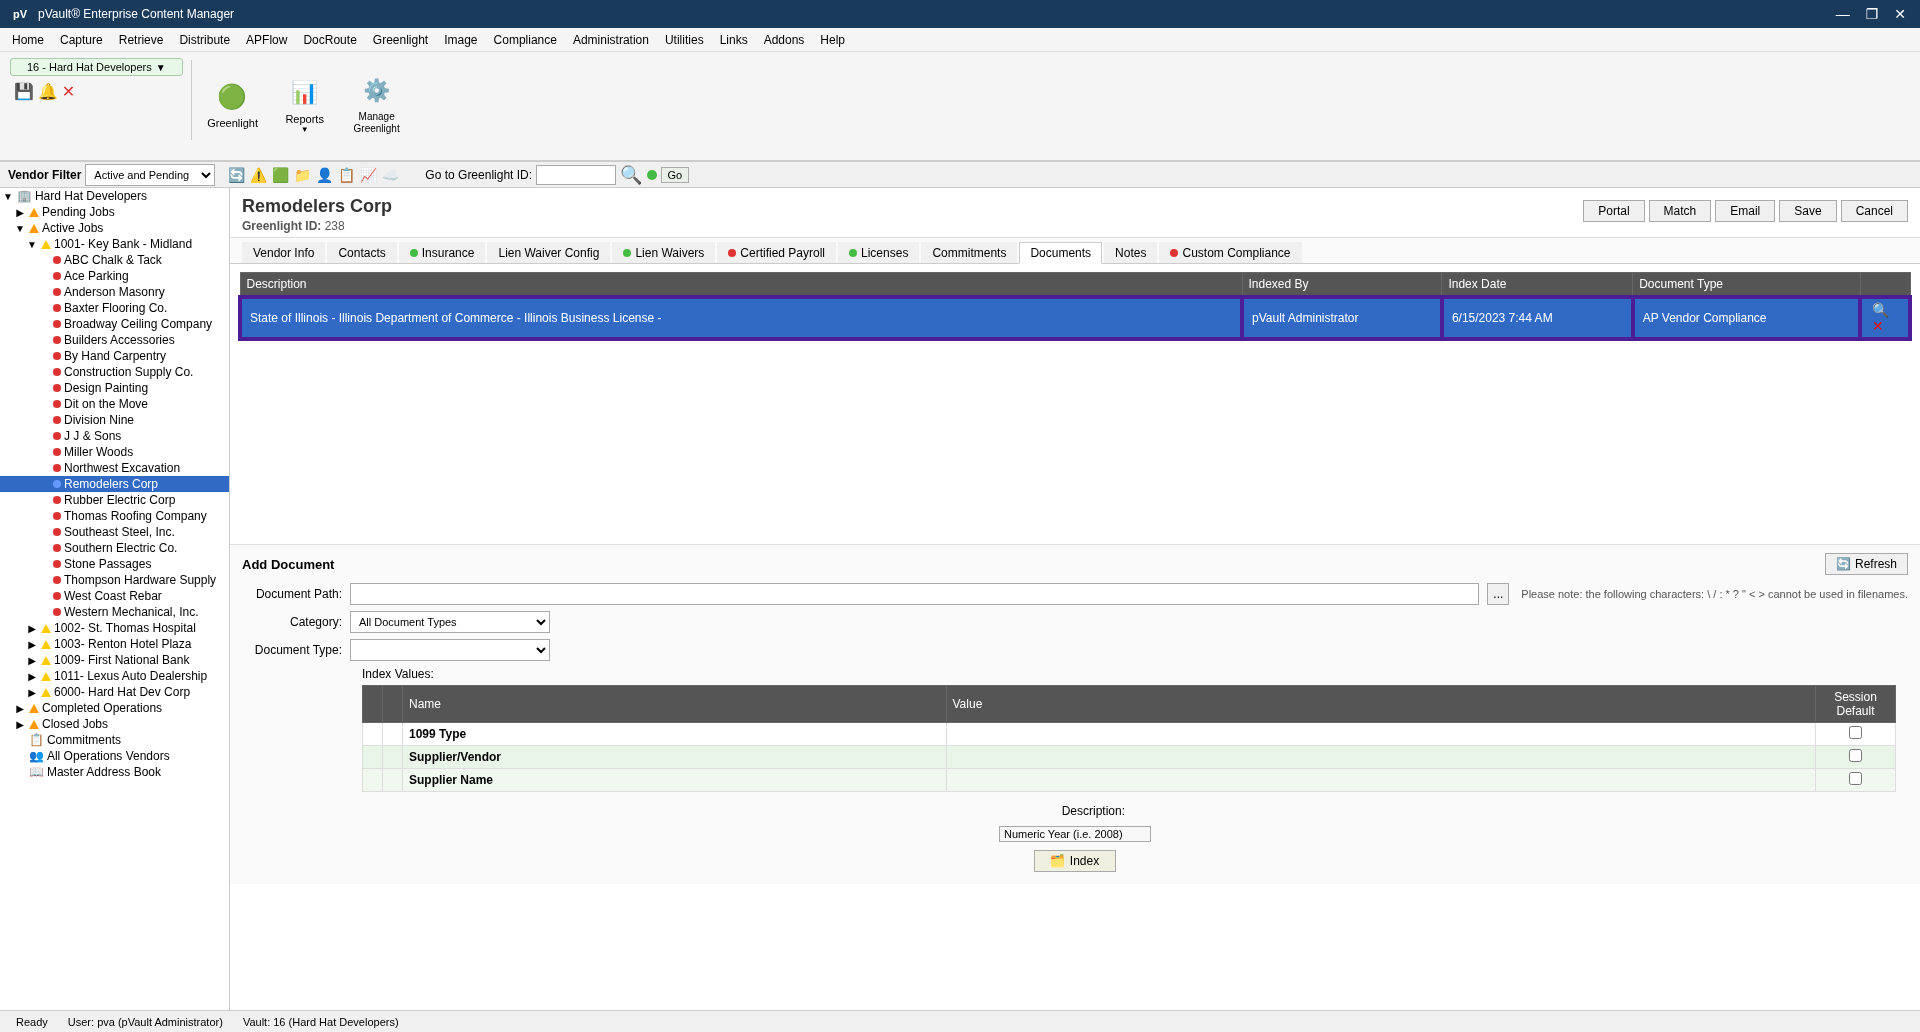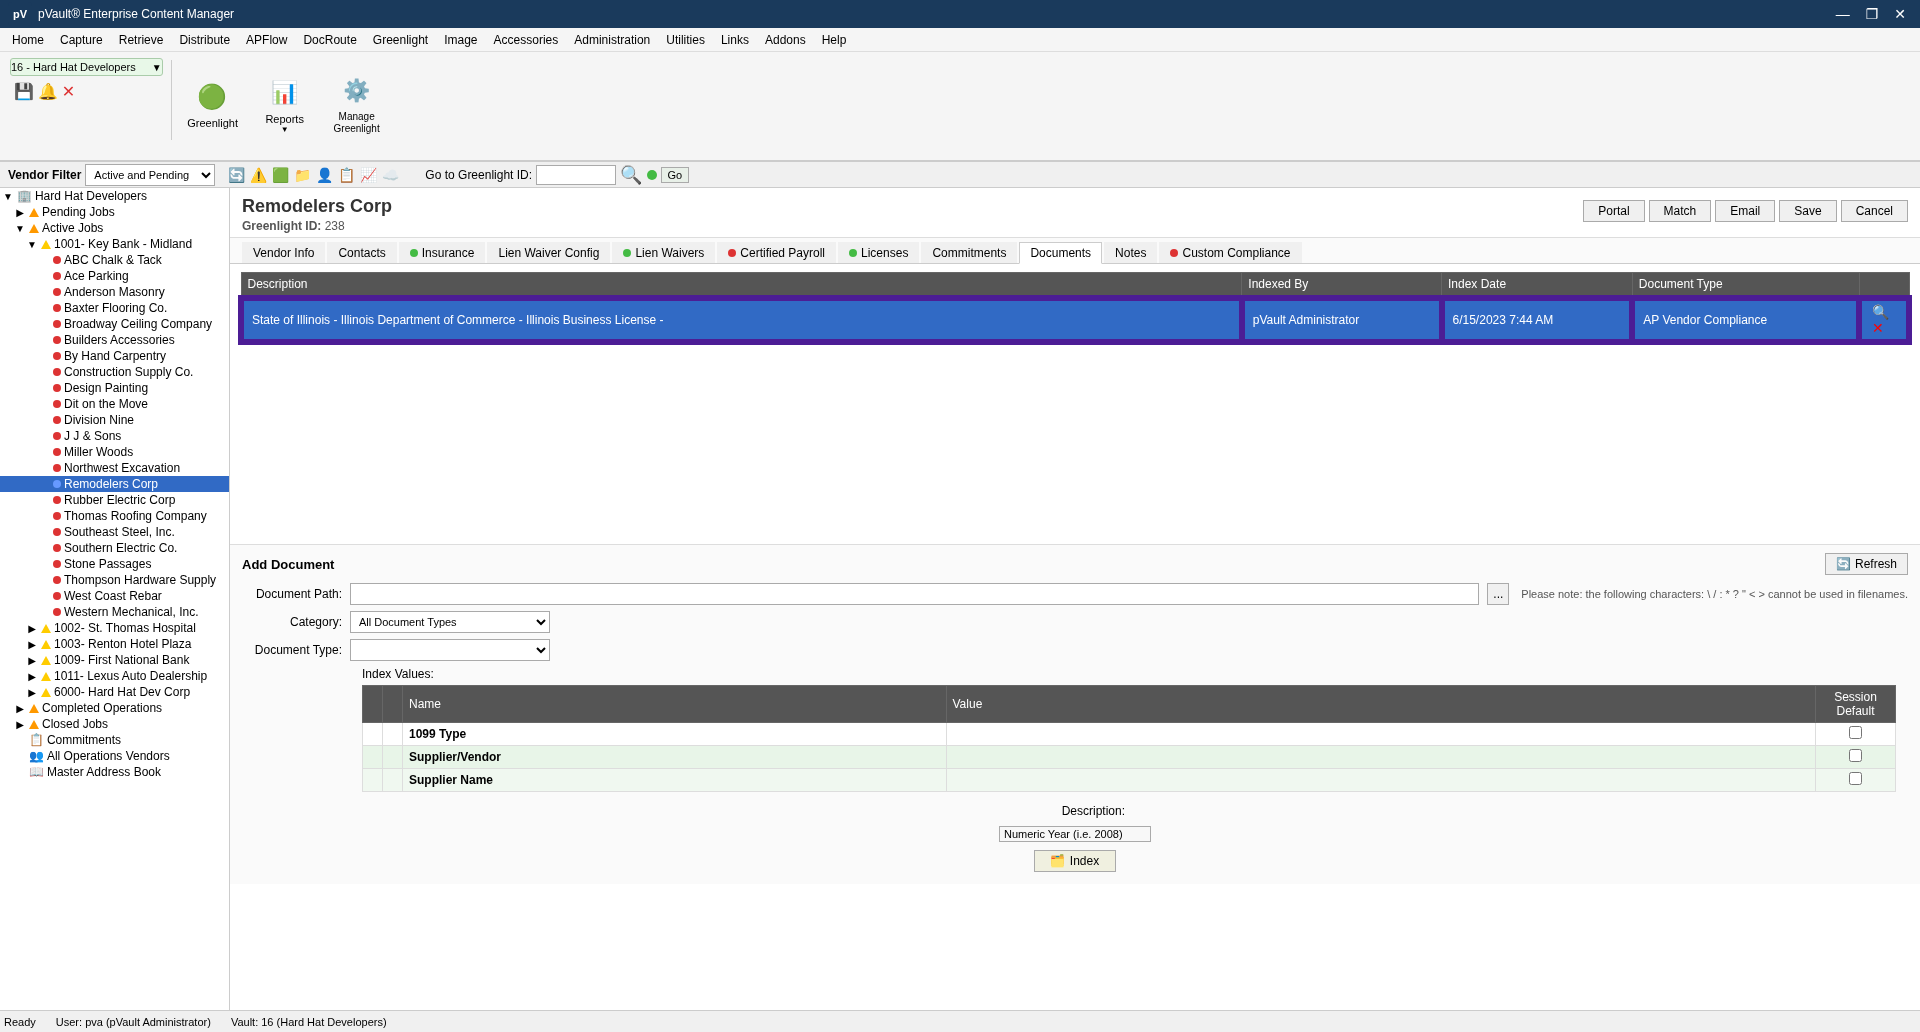--- a/index.html
+++ b/index.html
@@ -28,21 +28,21 @@
     
     #toolbar-row { background: #f0f0f0; border-bottom: 1px solid #ccc; height: 26px; display: flex; align-items: center; padding: 0 8px; gap: 4px; }
     .toolbar-label { font-size: 12px; font-weight: bold; }
     .toolbar-dropdown { height: 22px; font-size: 11px; border: 1px solid #aaa; background: white; padding: 0 4px; min-width: 130px; }
     .greenlight-goto { display: flex; align-items: center; gap: 4px; margin-left: 20px; font-size: 12px; }
     .greenlight-goto input { height: 20px; width: 80px; border: 1px solid #aaa; font-size: 11px; }
     .go-btn { background: #e8f0e8; border: 1px solid #aaa; cursor: pointer; padding: 1px 6px; font-size: 11px; }
     .green-dot { width: 10px; height: 10px; border-radius: 50%; background: #44bb44; display: inline-block; }
 
     
-    #statusbar { background: #f0f0f0; border-top: 1px solid #ccc; height: 22px; display: flex; align-items: center; padding: 0 4px; gap: 20px; font-size: 11px; }
+    #statusbar { background: #f0f0f0; border-top: 1px solid #ccc; height: 22px; display: flex; align-items: center; padding: 0 16px; gap: 20px; font-size: 11px; }
 
     
     #sidebar { width: 230px; background: white; border-right: 1px solid #ccc; overflow-y: auto; flex-shrink: 0; font-size: 12px; }
     .tree-item { display: flex; align-items: center; gap: 3px; padding: 1px 4px; cursor: pointer; white-space: nowrap; }
     .tree-item.selected { background: #316ac5; color: white; }
     .tree-item .expand { width: 12px; text-align: center; font-size: 10px; cursor: pointer; }
     .red-dot { width: 8px; height: 8px; border-radius: 50%; background: #dd3333; flex-shrink: 0; }
     .orange-tri { width: 0; height: 0; border-left: 5px solid transparent; border-right: 5px solid transparent; border-bottom: 9px solid #ff9900; flex-shrink: 0; }
     .yellow-tri { width: 0; height: 0; border-left: 5px solid transparent; border-right: 5px solid transparent; border-bottom: 9px solid #ffcc00; flex-shrink: 0; }
     .indent1 { padding-left: 14px; }
@@ -63,21 +63,21 @@
     .tab { padding: 3px 10px; border: 1px solid transparent; font-size: 12px; cursor: pointer; border-bottom: none; background: #f0f0f0; display: flex; align-items: center; gap: 4px; }
     .tab.active { background: white; border-color: #ccc; border-bottom: 1px solid white; margin-bottom: -1px; }
     .tab-dot { width: 8px; height: 8px; border-radius: 50%; }
     .tab-dot.green { background: #44bb44; }
     .tab-dot.red { background: #dd3333; }
 
     
     #doc-table-container { flex: 1; overflow: auto; padding: 8px; min-height: 280px; max-height: 280px; }
     #doc-table { width: 100%; border-collapse: collapse; font-size: 12px; }
     #doc-table th { background: #555; color: white; padding: 4px 6px; text-align: left; border: 1px solid #666; font-weight: normal; }
-    #doc-table td { padding: 3px 8px; border: 6px solid #4c1d95; }
+    #doc-table td { padding: 3px 8px; border: 4px solid #4c1d95; }
     #doc-table tr.selected td { background: #316ac5; color: white; }
     .doc-action-btn { background: none; border: none; cursor: pointer; font-size: 14px; padding: 0 2px; }
 
     
     #add-doc-section { padding: 8px 12px; border-top: 1px solid #ddd; background: #fafafa; }
     #add-doc-header { display: flex; justify-content: space-between; align-items: center; margin-bottom: 8px; }
     #add-doc-title { font-size: 13px; font-weight: bold; }
     .refresh-btn { background: #f0f0f0; border: 1px solid #aaa; padding: 3px 10px; font-size: 12px; cursor: pointer; display: flex; align-items: center; gap: 4px; }
     .form-row { display: flex; align-items: center; margin-bottom: 6px; gap: 8px; }
     .form-label { width: 100px; text-align: right; font-size: 12px; }
@@ -130,31 +130,31 @@
 
 <div id="menubar">
   <span class="menu-item">Home</span>
   <span class="menu-item">Capture</span>
   <span class="menu-item">Retrieve</span>
   <span class="menu-item">Distribute</span>
   <span class="menu-item">APFlow</span>
   <span class="menu-item">DocRoute</span>
   <span class="menu-item">Greenlight</span>
   <span class="menu-item">Image</span>
-  <span class="menu-item">Accessories</span>
+  <span class="menu-item">Compliance</span>
   <span class="menu-item">Administration</span>
   <span class="menu-item">Utilities</span>
   <span class="menu-item">Links</span>
   <span class="menu-item">Addons</span>
   <span class="menu-item">Help</span>
 </div>
 
 <div id="ribbon">
   <div style="display:flex; flex-direction:column; gap:2px; padding:2px;">
-    <div style="display:flex; align-items:center; gap:16px; padding:2px 0; background:#e8f8e8; border:1px solid #aaccaa; border-radius:3px; margin-bottom:2px;">
+    <div style="display:flex; align-items:center; gap:4px; padding:2px 16px; background:#e8f8e8; border:1px solid #aaccaa; border-radius:3px; margin-bottom:2px;">
       <span style="font-size:11px;">16 - Hard Hat Developers</span>
       <span style="font-size:10px;">▼</span>
     </div>
     <div style="display:flex; gap:4px; padding:2px 4px;">
       <span style="font-size:16px; cursor:pointer;">💾</span>
       <span style="font-size:16px; cursor:pointer; color:#ffaa00;">🔔</span>
       <span style="font-size:16px; cursor:pointer; color:#dd3333;">✕</span>
     </div>
   </div>
   <div class="ribbon-separator"></div>

